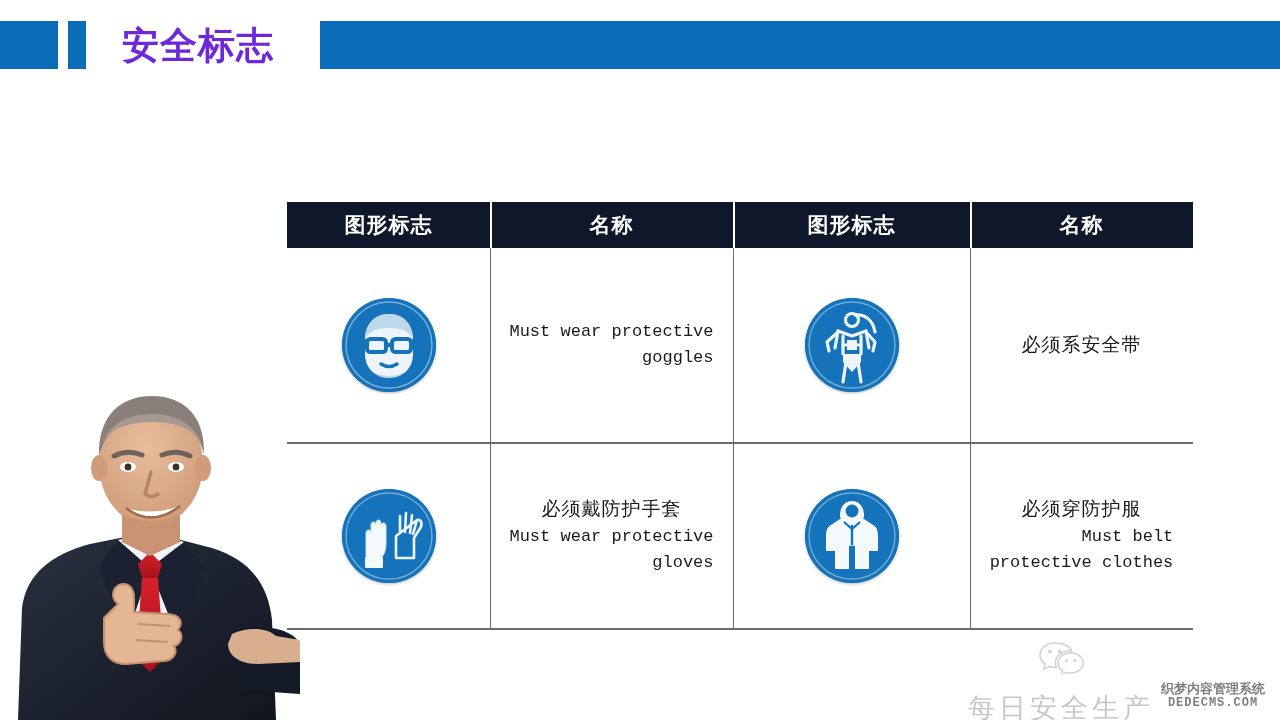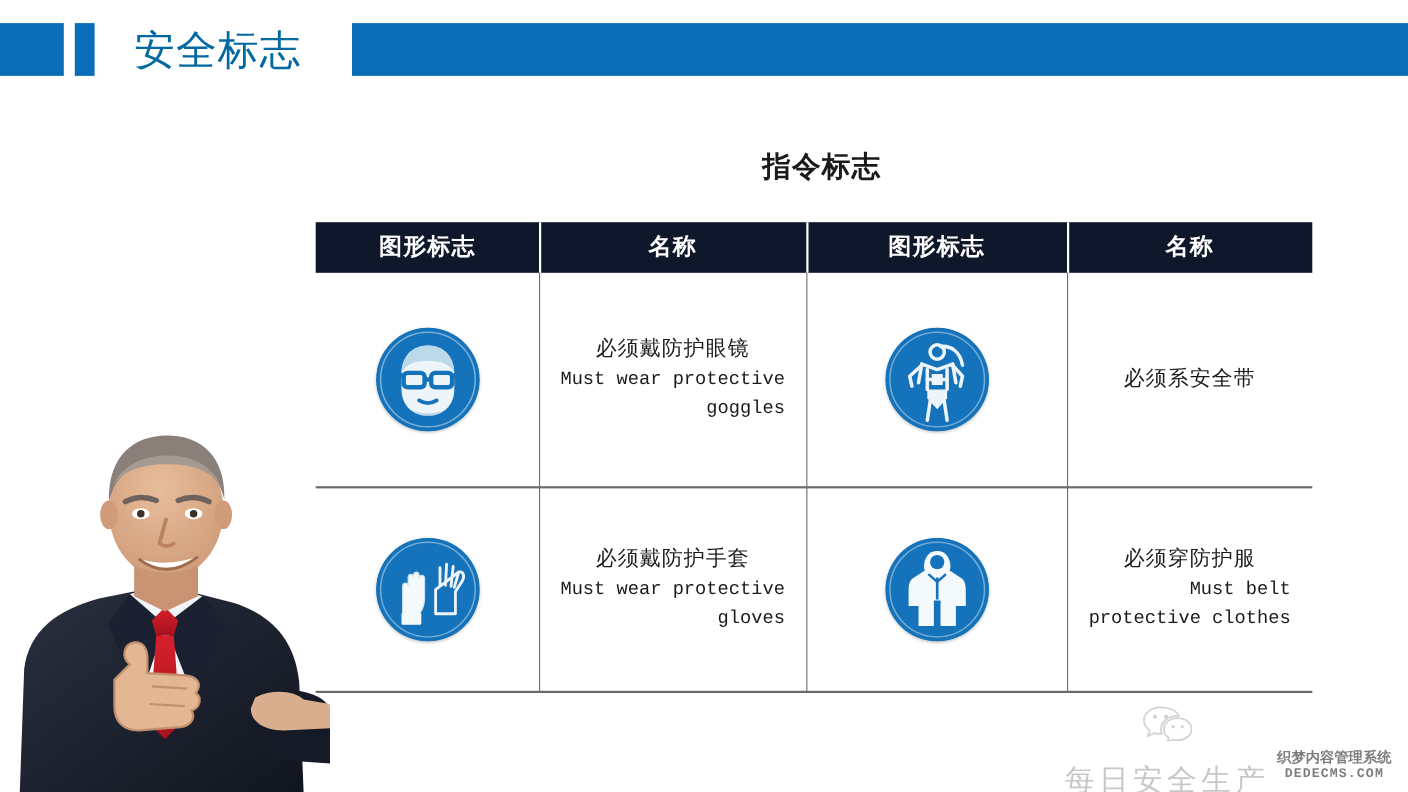--- a/index.html
+++ b/index.html
@@ -35,22 +35,22 @@
   #hdr-block-narrow { left: 68px;  width: 18px; }
   #hdr-block-right  { left: 320px; width: 960px; }
 
   #header-title {
     position: absolute;
     left: 122px; top: 18px;
     width: 195px;
     height: 56px;
     line-height: 56px;
     font-size: 37px;
-    font-weight: normal;
-    color: #0369a1;
+    font-weight: bold;
+    color: #6d28d9;
     letter-spacing: 1px;
     white-space: nowrap;
     background: #ffffff;
     z-index: 3;
   }
 
   
   #section-title {
     position: absolute;
     left: 287px; top: 134px;
@@ -229,21 +229,20 @@
 
 <div id="slide">
 
   <div id="header-band">
     <div class="hdr-block" id="hdr-block-wide"></div>
     <div class="hdr-block" id="hdr-block-narrow"></div>
     <div class="hdr-block" id="hdr-block-right"></div>
   </div>
   <div id="header-title">安全标志</div>
 
-  <div id="section-title">指令标志</div>
 
   <div id="sign-table">
 
     <div class="thead">
       <div class="th col-a">图形标志</div>
       <div class="th col-b">名称</div>
       <div class="th col-c">图形标志</div>
       <div class="th col-d">名称</div>
     </div>
 
@@ -275,21 +274,20 @@
             </g>
 
             <path d="M39 66 Q47 71 55 66" fill="none" stroke="#1473BA" stroke-width="3.5" stroke-linecap="round"></path>
 
             <path d="M30 74 Q47 86 64 74 Q47 82 30 74 Z" fill="#1473BA" opacity="0.25"></path>
           </svg>
         </div>
       </div>
 
       <div class="cell-text col-b">
-        <div class="cn-label">必须戴防护眼镜</div>
         <div class="en-label">
           <span>Must wear protective</span><br>
           <span>goggles</span>
         </div>
       </div>
 
       <div class="cell-icon col-c">
         <div class="sign">
           <svg width="94" height="94" viewBox="0 0 94 94">
             <circle cx="47" cy="47" r="47" fill="#1473BA"></circle>

